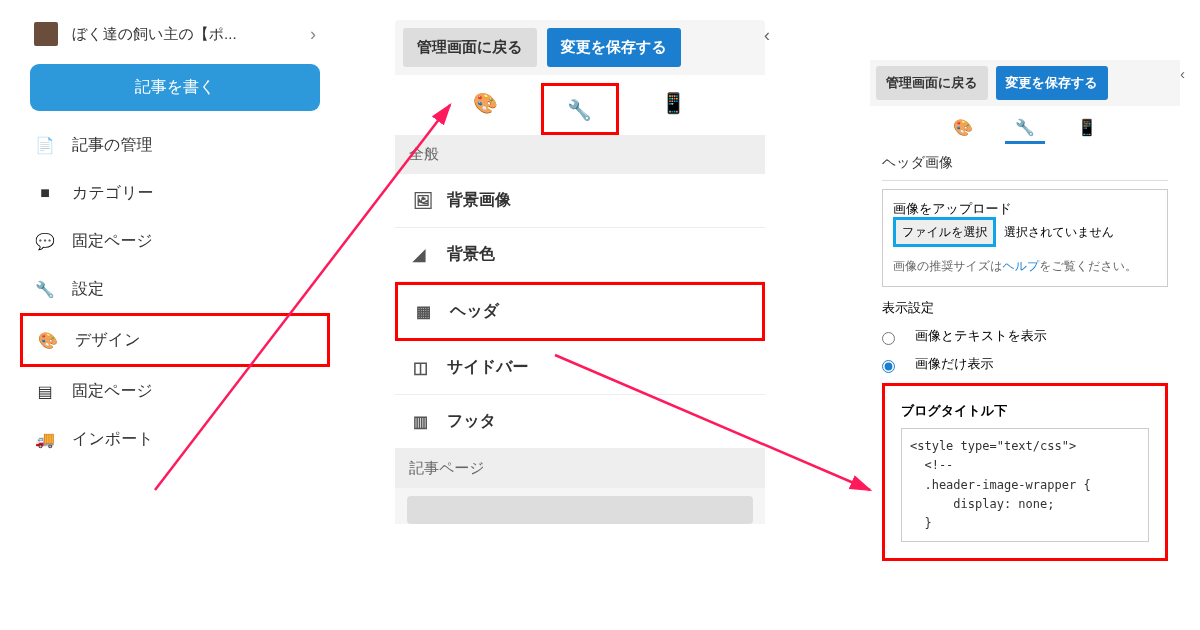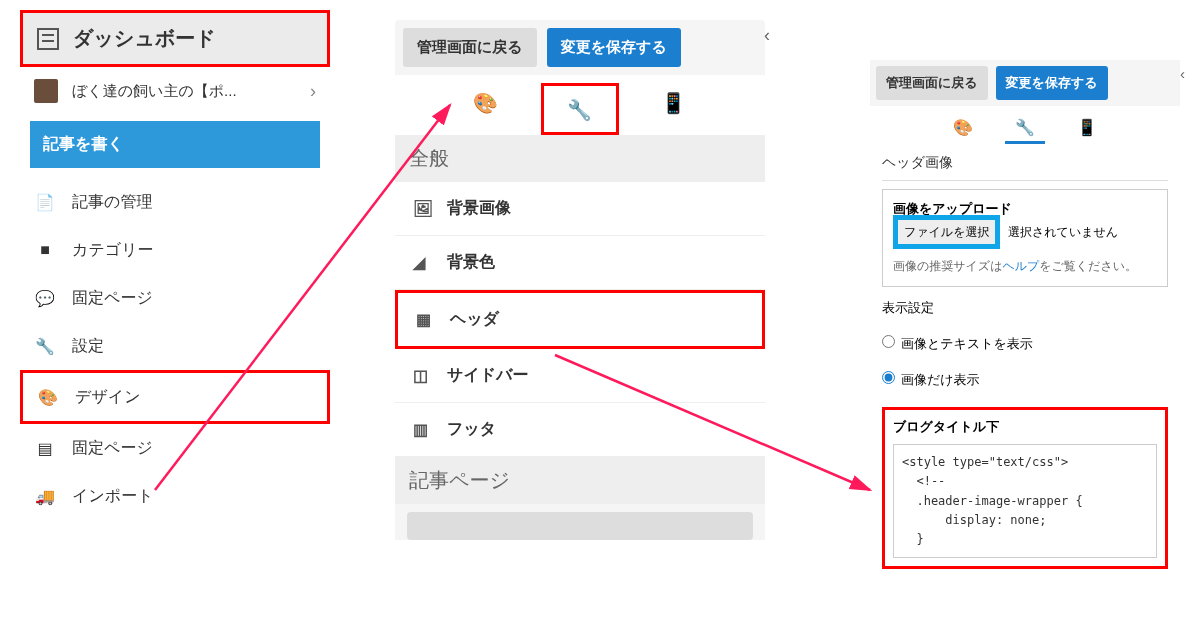--- a/index.html
+++ b/index.html
@@ -9,79 +9,75 @@
 .dash-row { display: flex; align-items: center; padding: 12px 14px; background: #ebebeb; font-size: 20px; font-weight: 600; color: #333; border: 3px solid red; }
 .dash-icon { width: 22px; height: 22px; border: 2px solid #555; margin-right: 14px; position: relative; }
 .dash-icon::before, .dash-icon::after { content: ""; position: absolute; background: #555; height: 2px; left: 3px; right: 3px; }
 .dash-icon::before { top: 4px; }
 .dash-icon::after { top: 10px; }
 
 .blog-row { display: flex; align-items: center; padding: 12px 14px; font-size: 15px; color: #333; }
 .blog-avatar { width: 24px; height: 24px; background: #6a4d3a; margin-right: 14px; border-radius: 2px; }
 .blog-chevron { margin-left: auto; color: #888; font-size: 18px; }
 
-.write-btn { background: #2d98da; color: #fff; text-align: left; padding: 13px; margin: 6px 10px 10px; border-radius: 0; font-size: 16px; font-weight: bold; }
+.write-btn { background: #2d98da; color: #fff; text-align: center; padding: 13px; margin: 6px 10px 10px; border-radius: 9px; font-size: 16px; }
 
 .side-item { display: flex; align-items: center; padding: 13px 14px; font-size: 16px; color: #333; }
 .side-icon { width: 22px; height: 22px; margin-right: 16px; display: flex; align-items: center; justify-content: center; color: #333; }
 .design-row { border: 3px solid red; }
 
 .panel2 { position: absolute; left: 395px; top: 20px; width: 370px; }
 .btn-row { display: flex; gap: 10px; padding: 8px; background: #f5f5f5; border-radius: 4px 4px 0 0; position: relative; }
 .btn-gray { background: #ddd; color: #333; padding: 10px 14px; border-radius: 3px; font-size: 15px; font-weight: 600; }
 .btn-blue { background: #1b7ecf; color: #fff; padding: 10px 14px; border-radius: 3px; font-size: 15px; font-weight: 600; }
 .collapse-btn { position: absolute; right: -5px; top: 5px; font-size: 18px; color: #666; }
 
 .tab-row { display: flex; justify-content: center; gap: 28px; padding: 8px 0 0; background: #fff; }
 .tab { padding: 8px 14px 6px; font-size: 20px; color: #555; }
 .wrench-box { border: 3px solid red; padding: 4px 10px; }
 
 .settings-list { background: #f5f5f5; }
-.sec-head { padding: 10px 14px; font-size: 20px; color: #666; background: #eee; }
+.sec-head { padding: 10px 14px; font-size: 15px; color: #666; background: #eee; }
 .sec-item { display: flex; align-items: center; padding: 16px 18px; background: #fff; border-bottom: 1px solid #eee; font-size: 16px; font-weight: 600; color: #333; }
 .sec-icon { width: 20px; height: 20px; margin-right: 14px; color: #555; display: inline-flex; align-items: center; }
 .header-box { border: 3px solid red; }
 
 .panel3 { position: absolute; left: 870px; top: 60px; width: 310px; }
 .btn-row3 { display: flex; gap: 8px; padding: 6px; background: #f5f5f5; position: relative; }
 .btn-gray3 { background: #ddd; color: #333; padding: 8px 10px; border-radius: 3px; font-size: 13px; font-weight: 600; }
 .btn-blue3 { background: #1b7ecf; color: #fff; padding: 8px 10px; border-radius: 3px; font-size: 13px; font-weight: 600; }
 .tab-row3 { display: flex; justify-content: center; gap: 22px; padding: 6px 0 0; background: #fff; }
 .tab3 { padding: 6px 10px 4px; font-size: 16px; color: #555; }
 .tab3.active { border-bottom: 3px solid #1b7ecf; color: #1b7ecf; }
 
 .section3 { padding: 10px 12px; }
 .sec-title3 { font-size: 14px; font-weight: 400; margin-bottom: 8px; color: #333; border-bottom: 1px solid #ddd; padding-bottom: 8px; }
 .upload-box { border: 1px solid #ccc; padding: 10px; font-size: 13px; }
-.upload-label { font-weight: 700; margin-bottom: 6px; }
-.file-btn { border: 5px solid #0ea5e9; background: #eee; padding: 5px 6px; font-size: 12px; }
+.upload-label { font-weight: 400; margin-bottom: 6px; }
+.file-btn { border: 3px solid #0ea5e9; background: #eee; padding: 5px 6px; font-size: 12px; }
 .file-text { font-size: 12px; margin-left: 4px; text-align: center; }
 .help-text { font-size: 12px; color: #666; margin-top: 16px; line-height: 1.6; }
 .help-link { color: #1b7ecf; }
 
 .display-set { margin-top: 12px; font-size: 13px; }
 .display-title { font-weight: 400; margin-bottom: 6px; }
-.radio-row { display: flex; align-items: flex-start; gap: 6px; margin: 18px 0; font-size: 13px; }
+.radio-row { display: flex; align-items: flex-end; gap: 20px; margin: 10px 0; font-size: 13px; }
 .radio-row input { accent-color: #1b7ecf; }
 
-.code-section { border: 3px solid red; padding: 8px; margin-top: 4px; }
+.code-section { border: 3px solid red; padding: 16px; margin-top: 4px; }
 .code-title { font-size: 13px; font-weight: 700; margin-bottom: 8px; }
 .code-box { border: 1px solid #ccc; padding: 8px; font-size: 12px; font-family: monospace; line-height: 1.6; color: #333; white-space: pre; min-height: 90px; }
 
 
 .arrow { position: absolute; pointer-events: none; }
 </style>
 </head>
 <body>
 
 <div class="panel1">
-  <div class="dash-row">
-    <span class="dash-icon"></span>
-    <span>ダッシュボード</span>
-  </div>
   <div class="blog-row">
     <span class="blog-avatar"></span>
     <span>ぼく達の飼い主の【ポ...</span>
     <span class="blog-chevron">›</span>
   </div>
   <div class="write-btn">記事を書く</div>
 
   <div class="side-item">
     <span class="side-icon">📄</span>
     <span>記事の管理</span>

